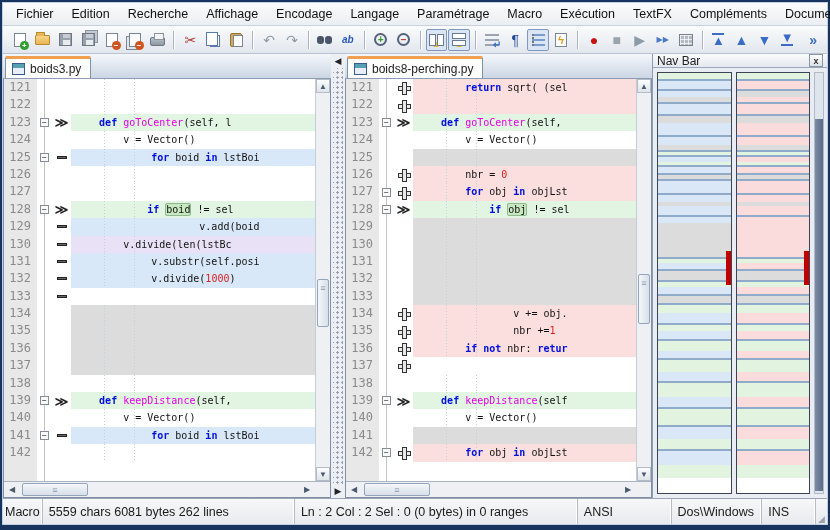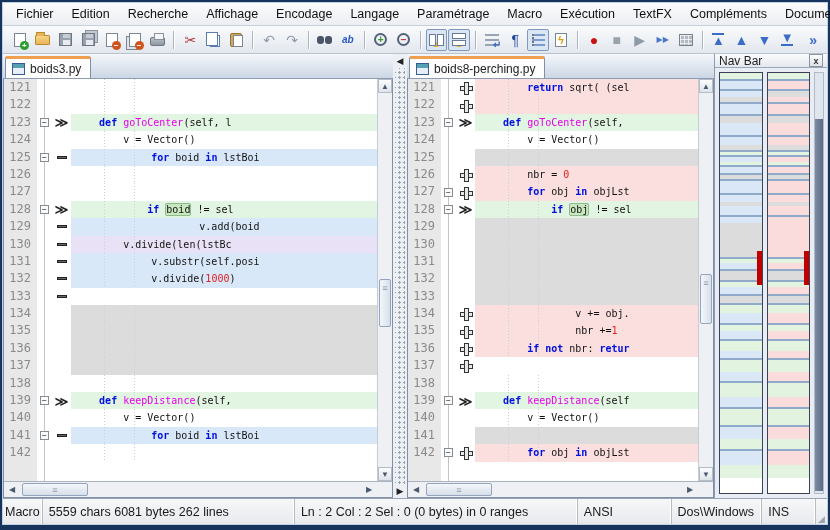--- a/index.html
+++ b/index.html
@@ -58,21 +58,21 @@
   .ic-macro{width:14px;height:12px;background:#b2bac4;border:1px solid #7a828c;
     background-image:linear-gradient(rgba(255,255,255,.7) 1px,rgba(0,0,0,0) 1px),linear-gradient(90deg,rgba(255,255,255,.7) 1px,rgba(0,0,0,0) 1px);background-size:4px 4px;}
   .ic-nav{color:#3a6cc8;font-size:13px;display:flex;flex-direction:column;align-items:center;line-height:10px;}
   .ic-nav.first::before{content:"";width:12px;height:2px;background:#3a6cc8;margin-bottom:1px;}
   .ic-nav.first::after{content:"▲";}
   .ic-nav.last::before{content:"▼";}
   .ic-nav.last::after{content:"";width:12px;height:2px;background:#3a6cc8;margin-top:1px;}
   
   .main{flex:1;display:flex;min-height:0;background:#c3cfe2;}
   .pane{display:flex;flex-direction:column;min-width:0;}
-  #pane-left{width:390px;}
+  #pane-left{width:328px;}
   #pane-right{width:307px;}
   .tabstrip{height:25px;background:linear-gradient(#f4f7fb,#ccd6e4);display:flex;align-items:flex-end;padding-left:2px;border-bottom:1px solid #8c9cb4;}
   .tab{height:22px;background:#fdfdfd;border:1px solid #7f8fa5;border-bottom:none;border-top:3px solid #f0a050;
     display:flex;align-items:center;gap:5px;padding:0 9px 0 6px;font-size:12px;color:#222;border-radius:2px 2px 0 0;}
   .tabicon{width:13px;height:12px;border:1px solid #3a5a92;background:linear-gradient(#56a0b4 0 4px,#e8eef8 4px 100%);}
   .editorwrap{flex:1;display:flex;flex-direction:column;border:1px solid #7f8fa5;border-top:none;background:#fff;min-height:0;}
   .editor{flex:1;position:relative;display:flex;flex-direction:column;overflow:hidden;padding-right:15px;background:#fff;}
   .crow{display:flex;height:17.4px;line-height:17.4px;flex:0 0 auto;font-family:"DejaVu Sans Mono",monospace;}
   .rowfill{flex:1;display:flex;}
   .gut-num{width:33px;background:#e8e8e8;color:#8a8a8a;font-size:12px;text-align:right;padding-right:6px;flex:0 0 auto;}

